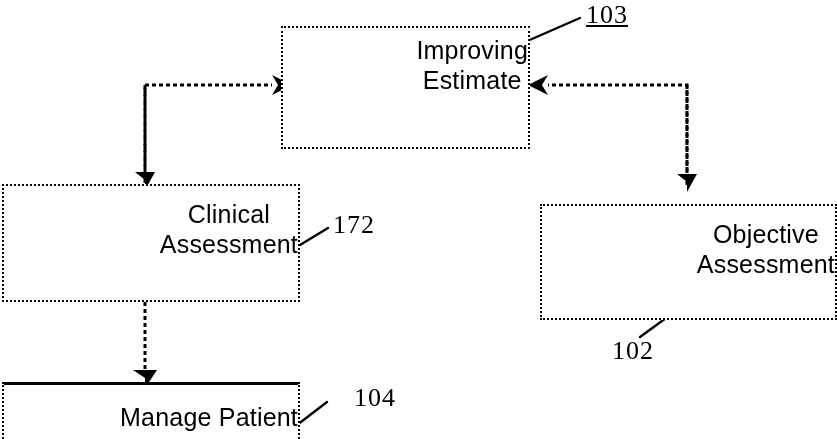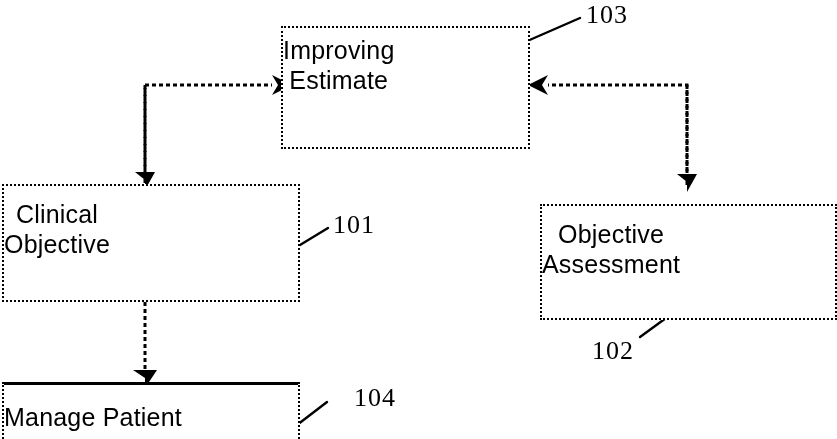--- a/index.html
+++ b/index.html
@@ -16,21 +16,21 @@
     overflow: hidden;
     font-family: "Liberation Sans", sans-serif;
   }
   .node {
     position: absolute;
     box-sizing: border-box;
     border: 2px dotted #000000;
     background: #ffffff;
     display: flex;
     align-items: flex-start;
-    justify-content: flex-start;
+    justify-content: flex-end;
     text-align: center;
   }
   .node-label {
     display: block;
     font-family: "Liberation Sans", sans-serif;
     font-size: 25px;
     line-height: 1.18;
     color: #000000;
     white-space: pre-line;
     letter-spacing: 0.2px;
@@ -66,23 +66,23 @@
     border-top-style: solid;
   }
   .ref {
     position: absolute;
     font-family: "Liberation Serif", serif;
     font-size: 26px;
     color: #000000;
     letter-spacing: 1px;
     user-select: none;
   }
-  #ref-103 { left: 586px; top: 0px; }
+  #ref-103 { left: 586px; top: 0px; text-decoration: underline; }
   #ref-101 { left: 333px; top: 210px; }
-  #ref-102 { left: 592px; top: 336px; }
+  #ref-102 { left: 612px; top: 336px; }
   #ref-104 { left: 330px; top: 383px; margin-left: 24px; }
   svg.overlay {
     position: absolute;
     left: 0;
     top: 0;
     width: 837px;
     height: 439px;
     pointer-events: none;
   }
   .conn {
@@ -139,30 +139,30 @@
 
   </svg>
 
   <div class="node" id="node-improving">
     <span class="node-label">Improving
 Estimate</span>
   </div>
 
   <div class="node" id="node-clinical">
     <span class="node-label">Clinical
-Objective</span>
+Assessment</span>
   </div>
 
   <div class="node" id="node-objective">
     <span class="node-label">Objective
 Assessment</span>
   </div>
 
   <div class="node" id="node-manage">
     <span class="node-label">Manage Patient</span>
   </div>
 
   <span class="ref" id="ref-103">103</span>
-  <span class="ref" id="ref-101">101</span>
+  <span class="ref" id="ref-101">172</span>
   <span class="ref" id="ref-102">102</span>
   <span class="ref" id="ref-104">104</span>
 
 </div>
 
 </body></html>

